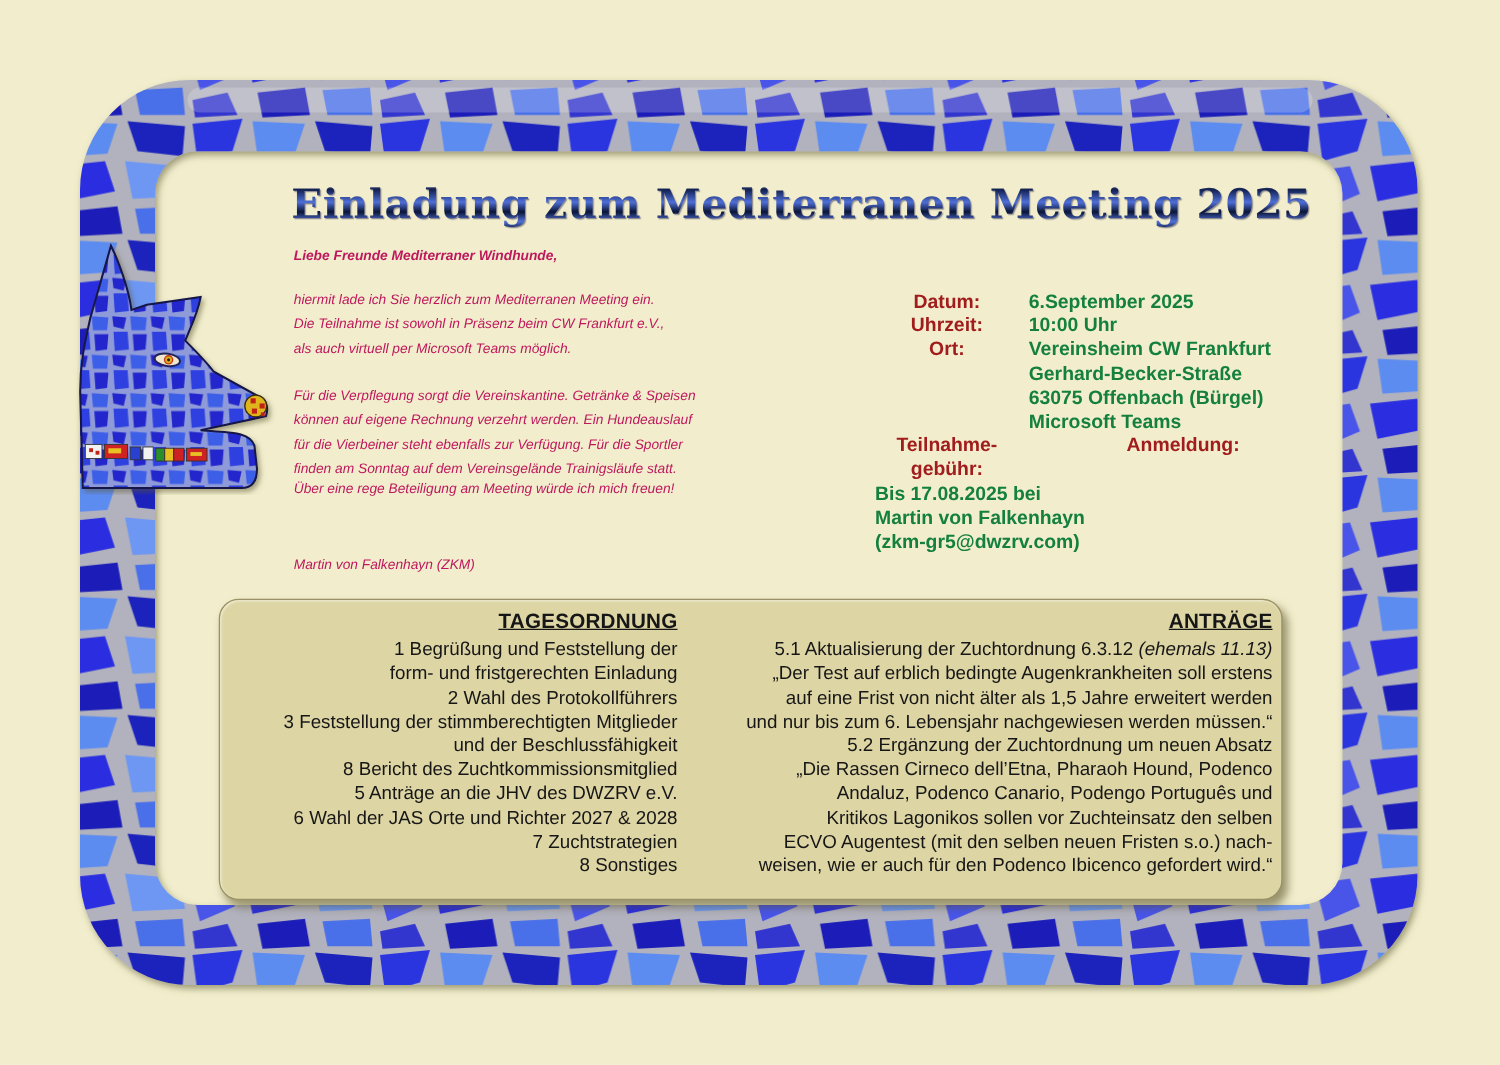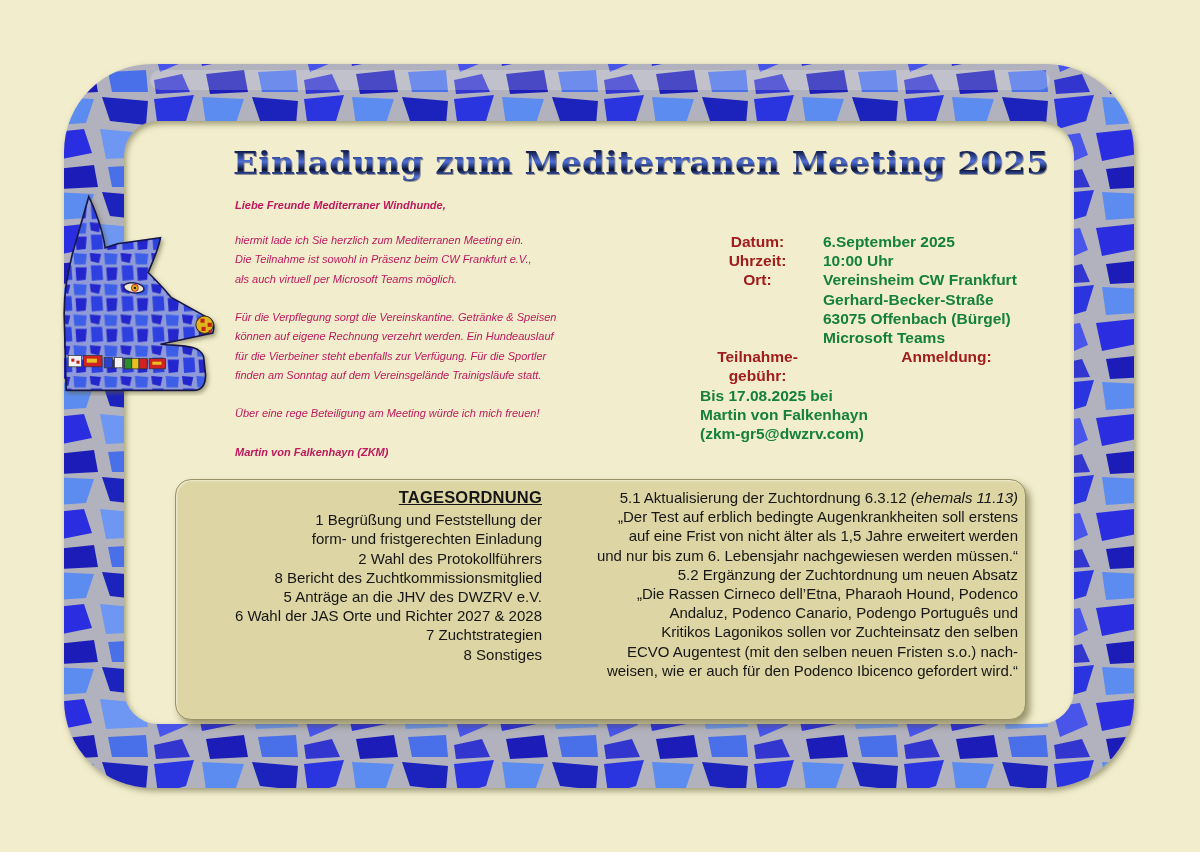--- a/index.html
+++ b/index.html
@@ -23,22 +23,22 @@
     filter:drop-shadow(1px 1.5px 0.6px rgba(25,25,70,.45));
   }
   
   .bluetext{
     color:#be185d;font-style:italic;font-size:11px;line-height:19.3px;
     white-space:pre;
   }
   .greeting{left:235px;top:196px;font-weight:bold;}
   .p1{left:235px;top:231px;}
   .p2{left:235px;top:308px;}
-  .p3{left:235px;top:404px;}
-  .signature{left:235px;top:443px;font-weight:bold;}
+  .p3{left:235px;top:382px;}
+  .signature{left:235px;top:443px;font-weight:normal;}
   
   .details{
     left:700px;top:232px;width:370px;
     display:grid;grid-template-columns:115px 1fr;column-gap:8px;
     font-size:15.5px;line-height:19.2px;font-weight:bold;
   }
   .details .lbl{color:#a11c1c;text-align:center;white-space:pre;}
   .details .val{color:#15803d;white-space:pre;}
   
   .footer-box{
@@ -162,27 +162,30 @@
 Martin von Falkenhayn
 (zkm-gr5@dwzrv.com)</div>
 </div>
 
 <div class="abs footer-box">
   <div class="fb-col fb-col1">
     <div class="fb-header">TAGESORDNUNG</div>
     <div class="agenda-item">1 Begrüßung und Feststellung der
 form- und fristgerechten Einladung</div>
     <div class="agenda-item">2 Wahl des Protokollführers</div>
+    <div class="agenda-item">3 Feststellung der stimmberechtigten Mitglieder
+und der Beschlussfähigkeit</div>
     <div class="agenda-item">8 Bericht des Zuchtkommissionsmitglied</div>
     <div class="agenda-item">5 Anträge an die JHV des DWZRV e.V.</div>
     <div class="agenda-item">6 Wahl der JAS Orte und Richter 2027 &amp; 2028</div>
     <div class="agenda-item">7 Zuchtstrategien</div>
     <div class="agenda-item">8 Sonstiges</div>
   </div>
   <div class="fb-col fb-col2">
+    <div class="fb-header">ANTRÄGE</div>
     <div class="antrag-head"><span>5.1 Aktualisierung der Zuchtordnung 6.3.12</span> <span class="note">(ehemals 11.13)</span></div>
     <div class="antrag-body">„Der Test auf erblich bedingte Augenkrankheiten soll erstens
 auf eine Frist von nicht älter als 1,5 Jahre erweitert werden
 und nur bis zum 6. Lebensjahr nachgewiesen werden müssen.“</div>
     <div class="antrag-head"><span>5.2 Ergänzung der Zuchtordnung um neuen Absatz</span><span class="note"></span></div>
     <div class="antrag-body">„Die Rassen Cirneco dell’Etna, Pharaoh Hound, Podenco
 Andaluz, Podenco Canario, Podengo Português und
 Kritikos Lagonikos sollen vor Zuchteinsatz den selben
 ECVO Augentest (mit den selben neuen Fristen s.o.) nach-
 weisen, wie er auch für den Podenco Ibicenco gefordert wird.“</div>

